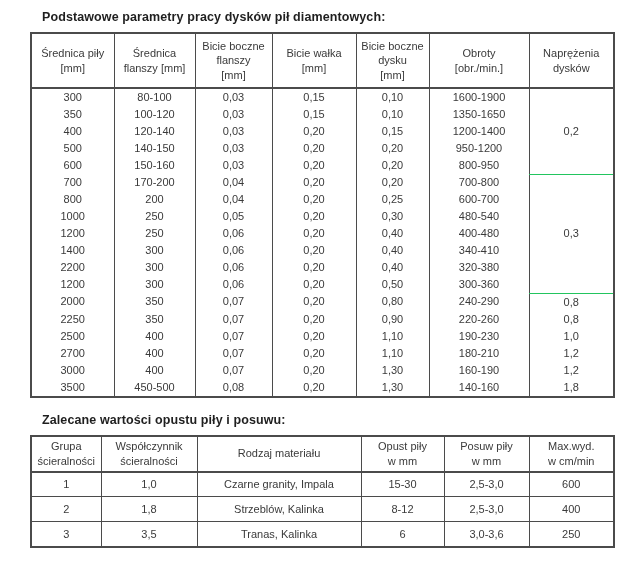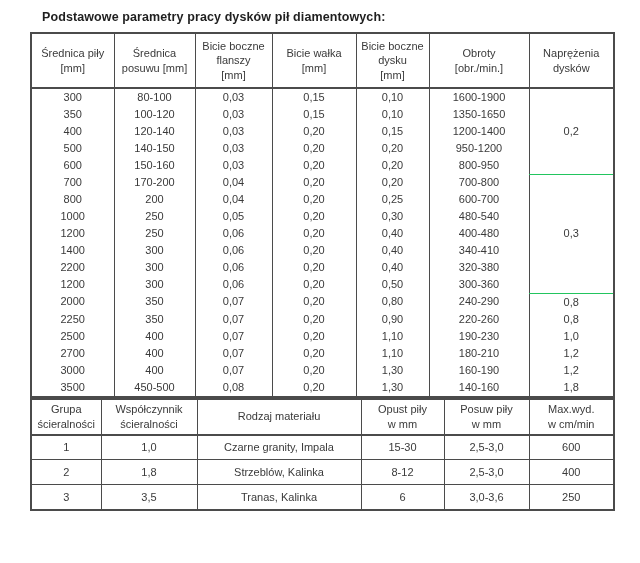--- a/index.html
+++ b/index.html
@@ -78,21 +78,21 @@
         <col style="width: 84px;">
         <col style="width: 73px;">
         <col style="width: 100px;">
         <col style="width: 85px;">
       </colgroup>
     <thead>
         <tr>
           <th>Średnica piły
 [mm]</th>
           <th>Średnica
-posuwu [mm]</th>
+flanszy [mm]</th>
           <th>Bicie boczne
 flanszy
 [mm]</th>
           <th>Bicie wałka
 [mm]</th>
           <th>Bicie boczne
 dysku
 [mm]</th>
           <th>Obroty
 [obr./min.]</th>
@@ -249,20 +249,21 @@
           <td>450-500</td>
           <td>0,08</td>
           <td>0,20</td>
           <td>1,30</td>
           <td>140-160</td>
           <td rowspan="1">1,8</td>
         </tr>
       </tbody>
   </table>
 
+  <div class="section-title second">Zalecane wartości opustu piły i posuwu:</div>
 
   <table class="t2">
     <colgroup>
         <col style="width: 70px;">
         <col style="width: 96px;">
         <col style="width: 164px;">
         <col style="width: 83px;">
         <col style="width: 85px;">
         <col style="width: 85px;">
       </colgroup>

